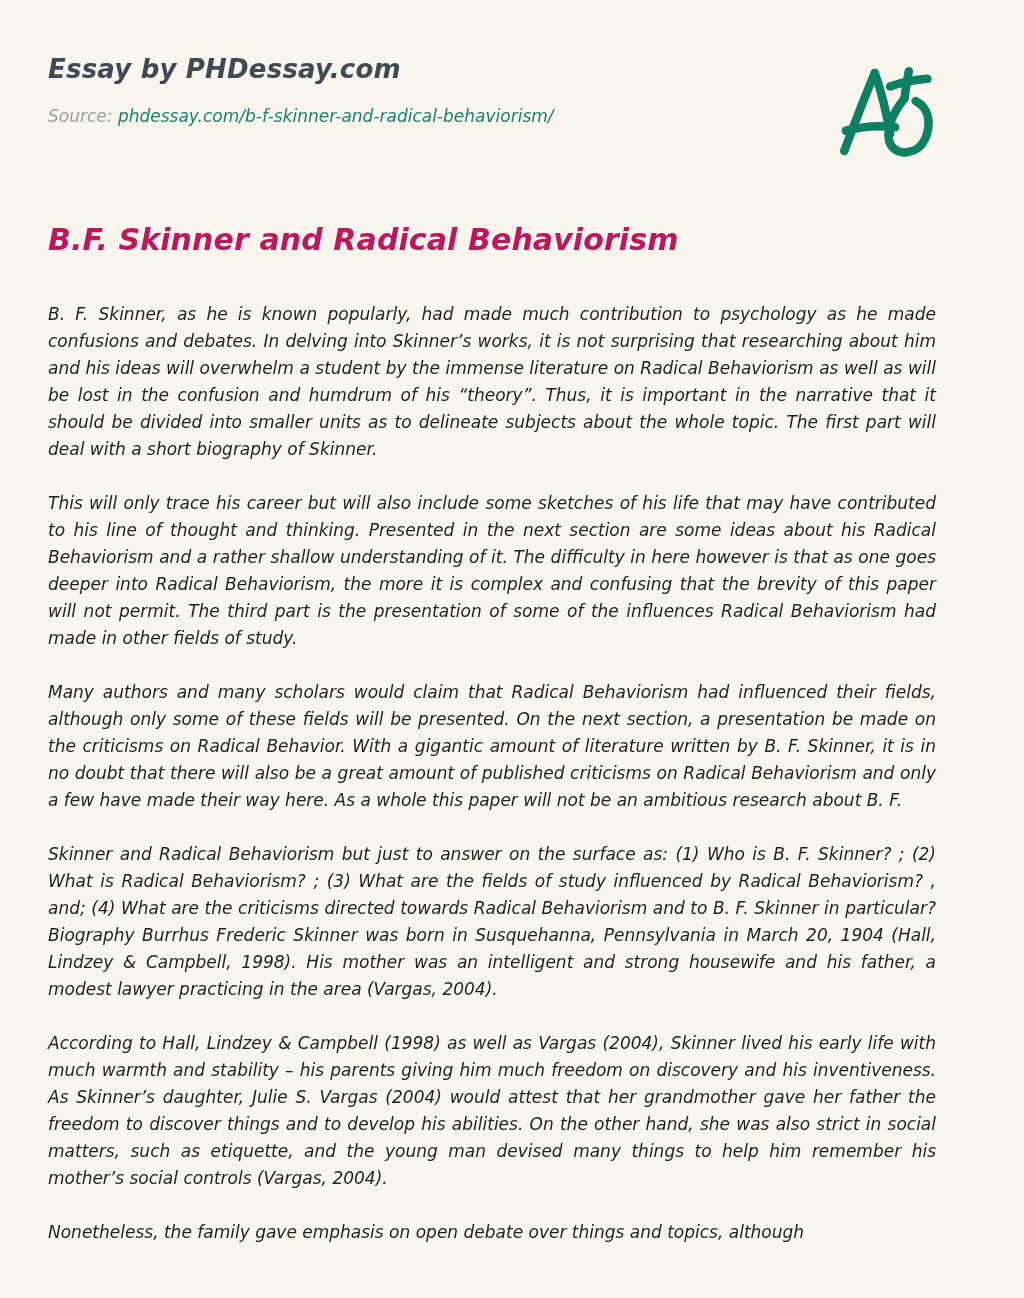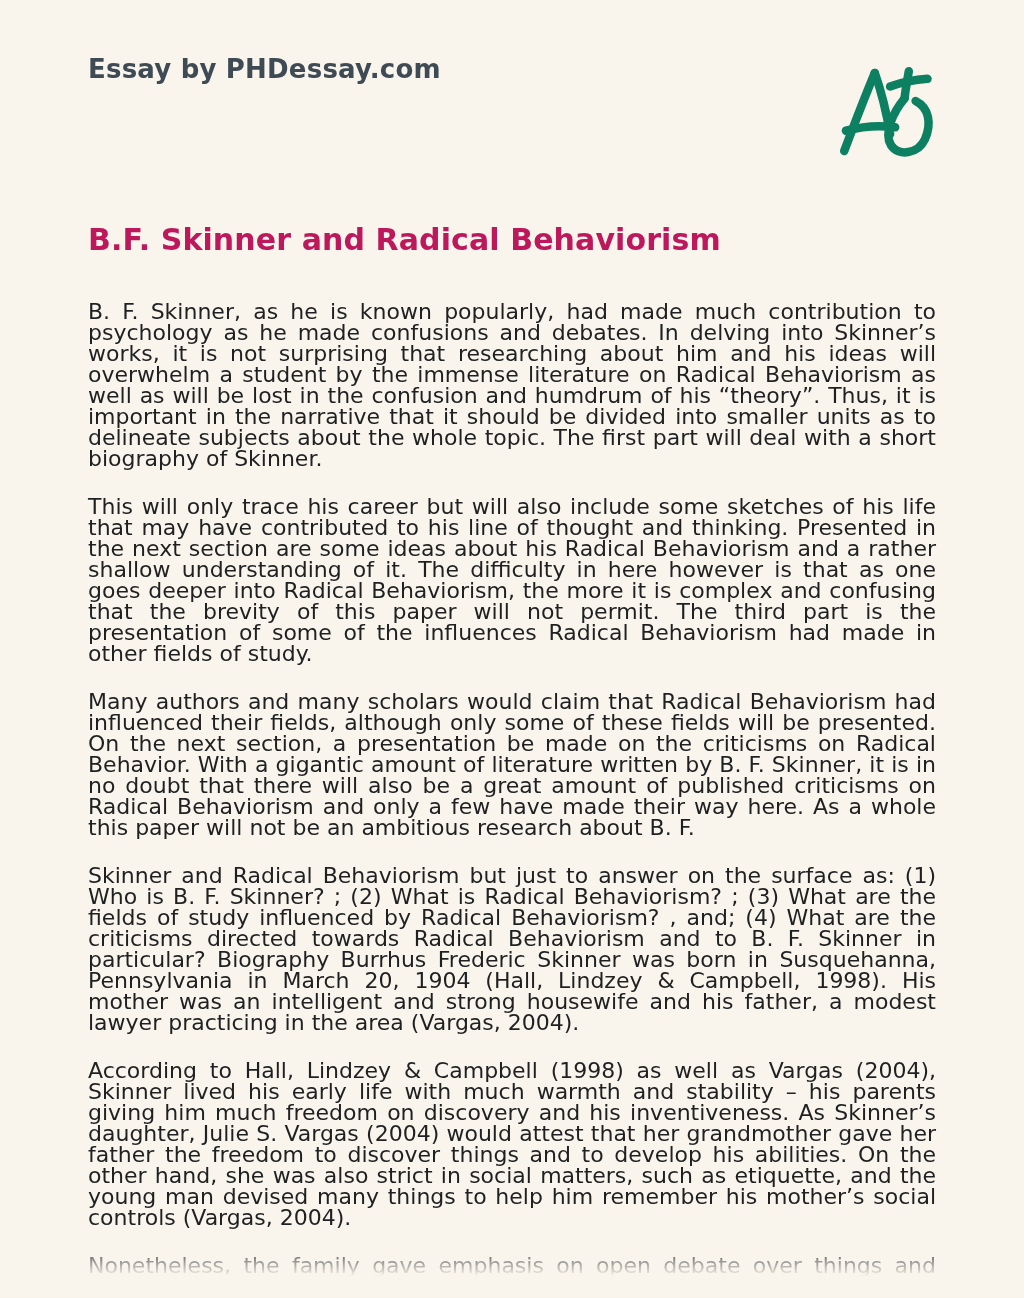--- a/index.html
+++ b/index.html
@@ -7,21 +7,22 @@
   .page {
     width: 1024px;
     height: 1298px;
     margin: 0 auto;
     background: var(--bg, #f9f5ec);
     position: relative;
     overflow: hidden;
     font-family: "DejaVu Sans", sans-serif;
   }
   .content {
-    padding: 50px 88px 0 88px;
+    padding: 50px 88px 0 48px;
+    font-style: italic;
   }
   .header-row {
     display: flex;
     justify-content: space-between;
     align-items: flex-start;
   }
   .site-title {
     font-size: 26px;
     font-weight: 700;
     color: var(--header-color, #3f4b54);
@@ -47,22 +48,22 @@
     margin-top: 58px;
     font-size: 30px;
     font-weight: 600;
     color: #be185d;
     letter-spacing: 0.1px;
   }
   .essay-body {
     margin-top: 44px;
   }
   .essay-body p {
-    font-size: 22px;
-    line-height: 21px;
+    font-size: 17px;
+    line-height: 27px;
     color: var(--text-color, #1e2022);
     text-align: justify;
     margin-bottom: 27px;
   }
   .bottom-fade {
     position: absolute;
     left: 0;
     right: 0;
     bottom: 0;
     height: 56px;
@@ -72,20 +73,24 @@
 </style>
 </head>
 <body>
 
 <div class="page" style="--bg: #f9f5ec; --text-color: #1e2022; --header-color: #3f4b54; --muted-color: #9aa09e; --link-color: #17826b;">
   <div class="content">
 
     <div class="header-row">
       <div>
         <div class="site-title">Essay by PHDessay.com</div>
+        <div class="source-line">
+          <span>Source:</span>
+          <a href="#">phdessay.com/b-f-skinner-and-radical-behaviorism/</a>
+        </div>
       </div>
 
       <svg class="logo" viewBox="0 0 120 120" fill="none" stroke="#0d8062" stroke-width="10" stroke-linecap="round" stroke-linejoin="round">
         <path d="M12 106 C 24 74, 38 38, 48 14"></path>
         <path d="M48 14 C 55 34, 62 62, 66 86"></path>
         <path d="M14 82 Q 44 74, 72 78"></path>
         <path d="M88 12 C 86 24, 84 34, 83 44"></path>
         <path d="M66 30 C 80 25, 96 22, 110 21"></path>
         <path d="M83 44 C 70 60, 58 84, 67 99 C 76 113, 99 109, 107 92 C 115 74, 112 55, 96 47"></path>
       </svg>

